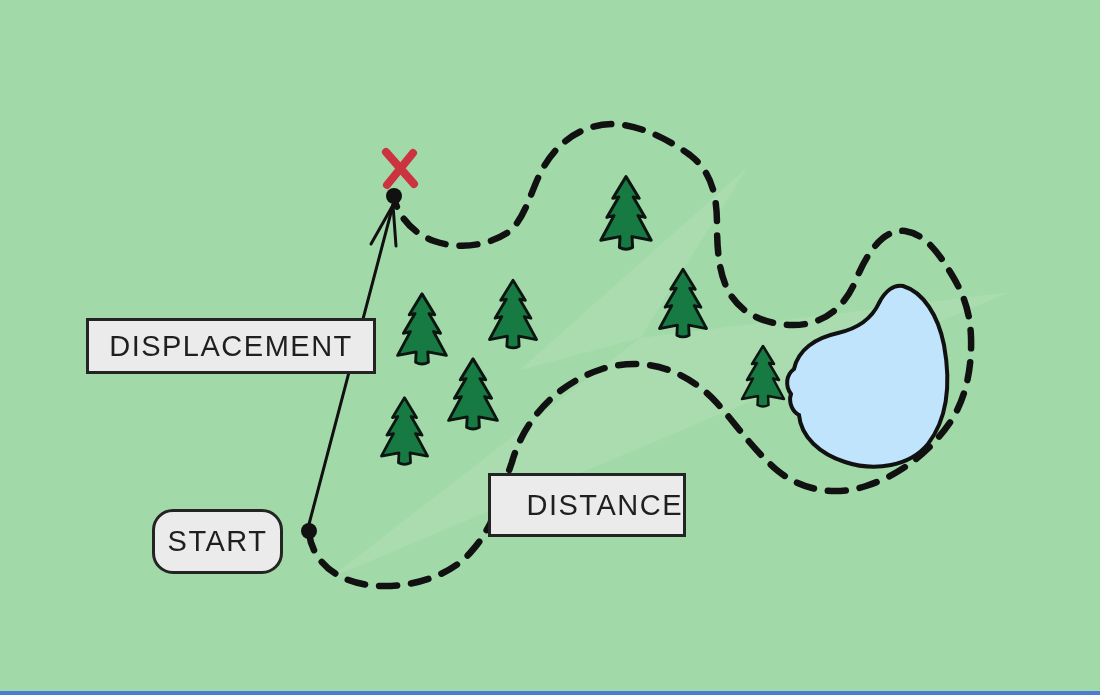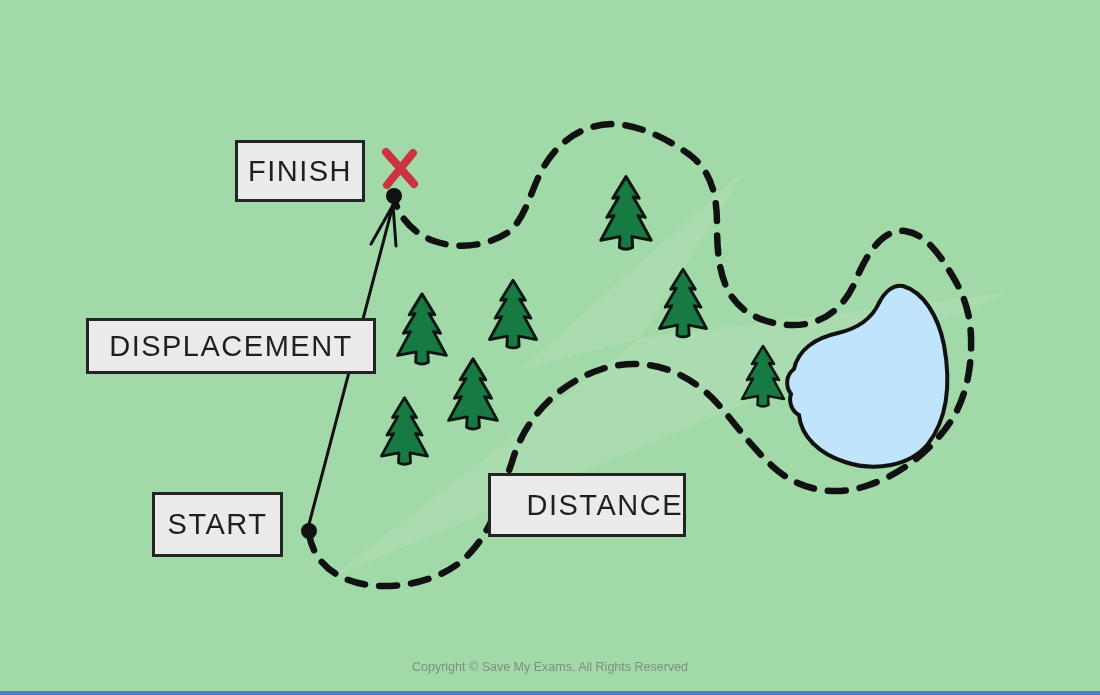--- a/index.html
+++ b/index.html
@@ -17,21 +17,21 @@
     border:3px solid #242424;
     display:flex;align-items:center;justify-content:center;
     color:#1f1f1f;
     letter-spacing:1.5px;
     font-size:29px;
     box-sizing:border-box;
     font-weight:400;
   }
   .label-finish{left:235px;top:140px;width:130px;height:62px;}
   .label-displacement{left:86px;top:318px;width:290px;height:56px;}
-  .label-start{left:152px;top:492px;width:131px;height:65px;}
+  .label-start{left:152px;top:509px;width:131px;height:65px;border-radius:21px;}
   .label-distance{left:488px;top:473px;width:198px;height:64px;justify-content:flex-end;}
   .copyright{
     position:absolute;left:0;top:660px;width:100%;
     text-align:center;
     font-size:12.5px;
     color:#7d8f82;
   }
   .bottom-bar{
     position:absolute;left:0;bottom:0;width:100%;height:4px;
     background:#4a7dd3;
@@ -109,32 +109,28 @@
 
     <circle cx="309" cy="531" r="8" fill="#111111"></circle>
     <circle cx="394" cy="196" r="8" fill="#111111"></circle>
 
     <g stroke="#cc3340" stroke-width="8" stroke-linecap="round">
       <line x1="386" y1="152" x2="414" y2="184"></line>
       <line x1="413" y1="153" x2="387" y2="185"></line>
     </g>
   </svg>
 
-  <div class="label-box label-finish">
-    <span>FINISH</span>
-  </div>
 
   <div class="label-box label-displacement">
     <span>DISPLACEMENT</span>
   </div>
 
   <div class="label-box label-start">
     <span>START</span>
   </div>
 
   <div class="label-box label-distance">
     <span>DISTANCE</span>
   </div>
 
-  <div class="copyright">Copyright © Save My Exams. All Rights Reserved</div>
 
   <div class="bottom-bar"></div>
 </div>
 
 </body></html>

